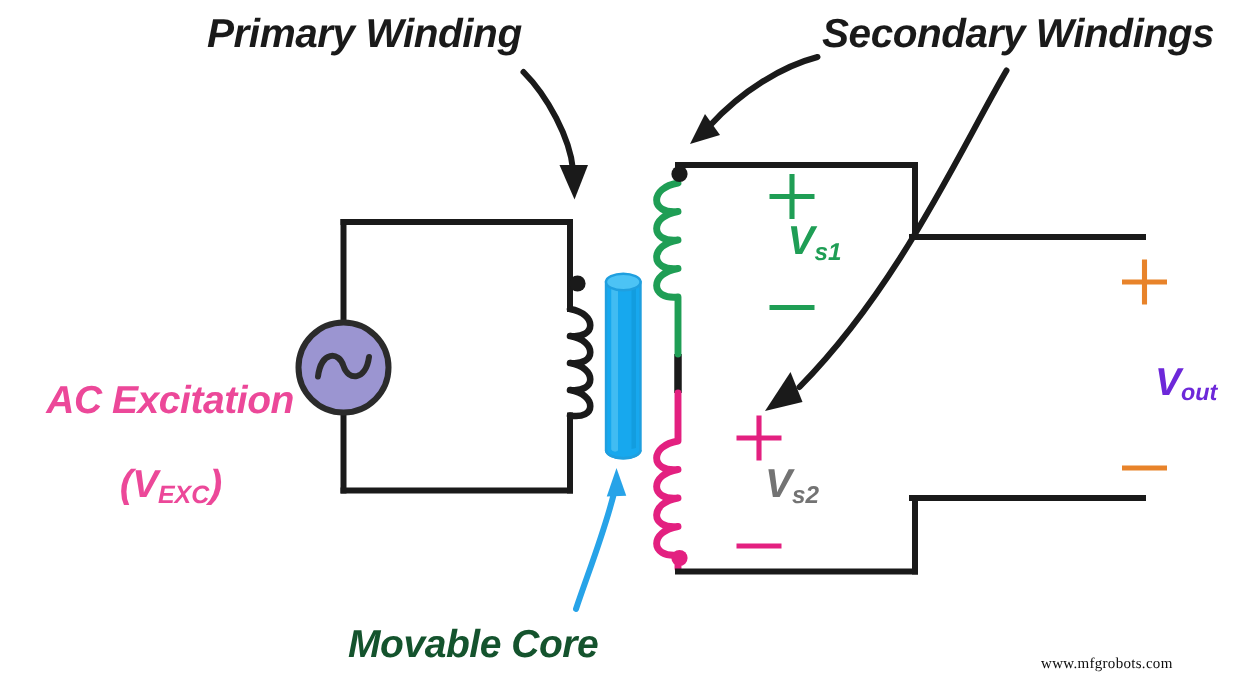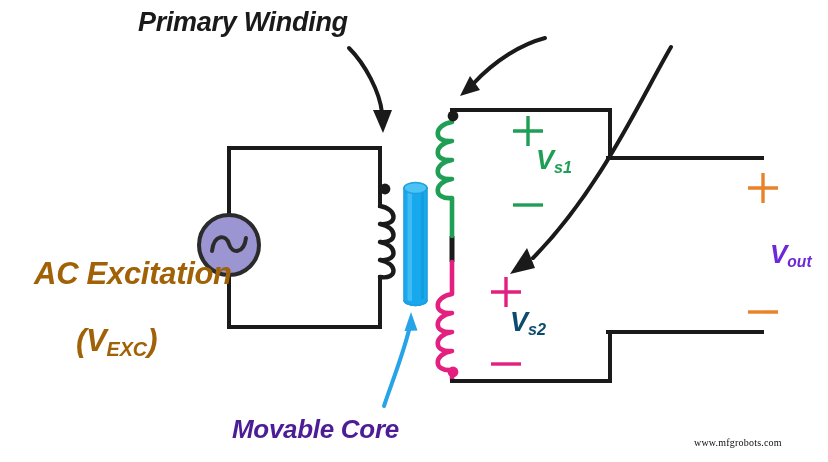--- a/index.html
+++ b/index.html
@@ -45,48 +45,48 @@
     top: 8px;
     font-size: 27px;
     color: #1a1a1a;
     letter-spacing: -0.3px;
   }
   #label-ac {
     left: 2px;
     top: 224px;
     width: 196px;
     text-align: center;
-    font-size: 31px;
-    color: #a16207;
+    font-size: 26px;
+    color: #ec4899;
     letter-spacing: -0.3px;
   }
   #label-ac .sub {
     font-size: 0.64em;
     vertical-align: -0.22em;
     letter-spacing: 0;
     margin-top: 28px;
   }
   #label-core {
     left: 232px;
     top: 415px;
     font-size: 26px;
-    color: #4c1d95;
+    color: #14532d;
     letter-spacing: -0.3px;
   }
   #label-vs1 {
-    left: 536px;
+    left: 525px;
     top: 146px;
     font-size: 27px;
     color: #1f9e55;
   }
   #label-vs2 {
     left: 510px;
     top: 308px;
     font-size: 27px;
-    color: #0c4a6e;
+    color: #737373;
   }
   #label-vout {
     left: 770px;
     top: 240px;
     font-size: 26px;
     color: #6d28d9;
   }
   .vsub {
     font-size: 0.60em;
     vertical-align: -0.25em;
@@ -223,20 +223,21 @@
 
     <g>
       <path d="M 671,47 C 640,100 600,190 533,258" stroke="#1a1a1a" stroke-width="4" fill="none" stroke-linecap="round"></path>
       <path d="M 510,274 L 527,248 L 535,268 Z" fill="#1a1a1a"></path>
     </g>
 
   </svg>
 
   <div class="lbl" id="label-primary">Primary Winding</div>
 
+  <div class="lbl" id="label-secondary">Secondary Windings</div>
 
   <div class="lbl" id="label-ac">
     <span>AC Excitation</span><br>
     <span>(V</span><span class="sub">EXC</span><span>)</span>
   </div>
 
   <div class="lbl" id="label-core">Movable Core</div>
 
   <div class="lbl" id="label-vs1"><span>V</span><span class="vsub">s1</span></div>
 

